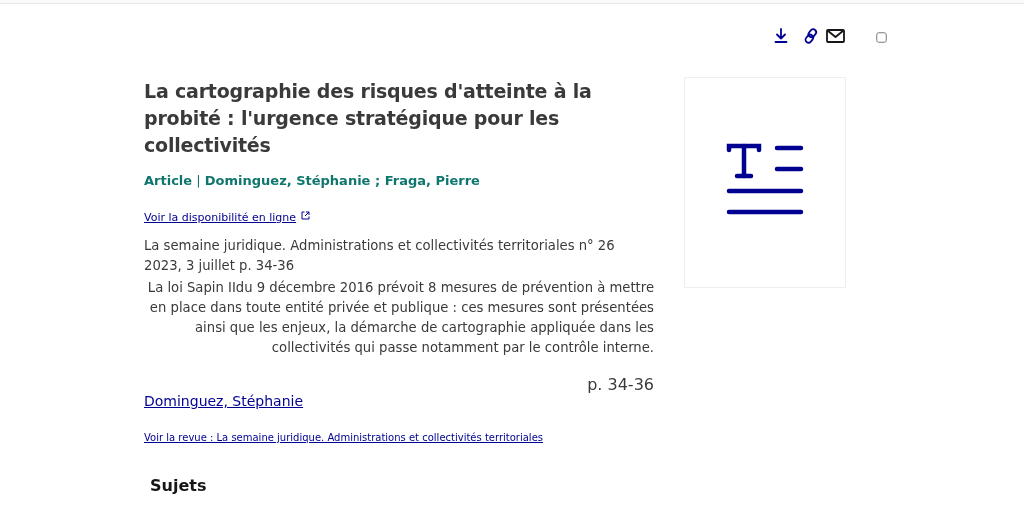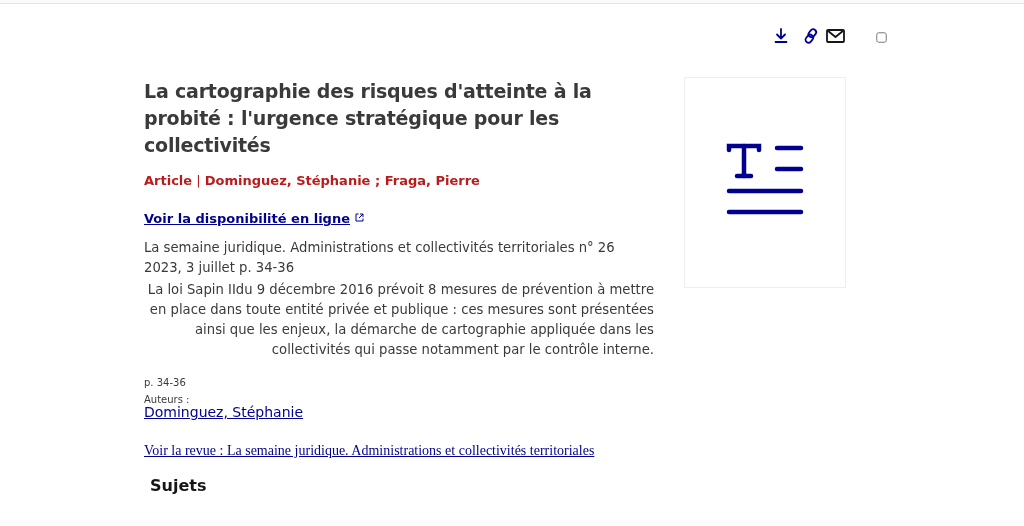--- a/index.html
+++ b/index.html
@@ -5,32 +5,32 @@
   html, body { margin: 0; padding: 0; background: #ffffff; }
   body { width: 1024px; height: 526px; overflow: hidden; position: relative;
          font-family: "DejaVu Sans", sans-serif; color: #3a3a3a; }
   .topline { position: absolute; left: 0; top: 0; width: 1024px; height: 3px;
              border-bottom: 1px solid #e5e5e5; background: #fafafa; }
   .actions { position: absolute; top: 28px; left: 770px; height: 20px; width: 130px; }
   .act { position: absolute; top: 0; cursor: pointer; }
   .act svg { display: block; }
   .main { position: absolute; left: 144px; top: 78px; width: 510px; }
   h1 { margin: 0; font-size: 19px; line-height: 27px; font-weight: bold; color: #3a3a3a; letter-spacing: -0.2px; }
-  .meta { margin-top: 14px; font-size: 13px; font-weight: bold; color: #b91c1c; }
+  .meta { margin-top: 14px; font-size: 13px; font-weight: bold; color: #0f766e; }
   .meta .sep { font-weight: normal; }
   .meta .authors-inline { font-weight: bold; }
-  .online { margin-top: 22px; font-size: 13px; font-weight: bold; }
+  .online { margin-top: 22px; font-size: 11px; }
   .online a { color: #000091; text-decoration: underline; }
   .ext { display: inline-block; margin-left: 5px; vertical-align: 1px; }
   .source { margin-top: 12px; font-size: 13.2px; font-weight: normal; line-height: 20px; color: #3a3a3a; }
   .abstract { margin-top: 2px; font-size: 13.2px; line-height: 20px; color: #3a3a3a; text-align: right; }
-  .pages { margin-top: 17px; font-size: 10px; color: #3a3a3a; }
+  .pages { margin-top: 17px; font-size: 16px; color: #3a3a3a; text-align: right; }
   .authors-label { margin-top: 6px; font-size: 10px; color: #3a3a3a; }
   .author-link { display: block; font-size: 14px; line-height: 14px; color: #000091; }
-  .revue { display: block; margin-top: 24px; font-size: 14px; color: #000091; text-decoration: underline; font-family: Liberation Serif, serif; }
+  .revue { display: block; margin-top: 24px; font-size: 10px; color: #000091; text-decoration: underline; }
   .subjects { position: absolute; left: 150px; top: 476px; font-size: 16px; font-weight: bold; color: #161616; }
   .thumb { position: absolute; left: 684px; top: 77px; width: 160px; height: 209px;
            border: 1px solid #eeeeee; background: #ffffff; }
   .thumb svg { position: absolute; left: 40px; top: 64px; }
 </style>
 </head>
 <body>
 
 <div class="topline"></div>
 
@@ -69,21 +69,20 @@
     <a href="#">Voir la disponibilité en ligne</a><span class="ext">
       <svg width="9" height="9" viewBox="0 0 9 9">
           <path d="M3.5 1 H1 V8 H8 V5.5" stroke="#000091" stroke-width="1" fill="none"></path>
           <path d="M5 1 H8 V4 M8 1 L4 5" stroke="#000091" stroke-width="1" fill="none"></path>
         </svg>
     </span>
   </div>
   <div class="source">La semaine juridique. Administrations et collectivités territoriales n° 26 2023, 3 juillet p. 34-36</div>
   <div class="abstract">La loi Sapin IIdu 9 décembre 2016 prévoit 8 mesures de prévention à mettre en place dans toute entité privée et publique : ces mesures sont présentées ainsi que les enjeux, la démarche de cartographie appliquée dans les collectivités qui passe notamment par le contrôle interne.</div>
   <div class="pages">p. 34-36</div>
-  <div class="authors-label">Auteurs :</div>
   <a href="#" class="author-link">Dominguez, Stéphanie</a>
   <a href="#" class="revue">Voir la revue : La semaine juridique. Administrations et collectivités territoriales</a>
 </div>
 
 <div class="thumb">
   <svg width="80" height="80" viewBox="0 0 80 80">
     <g stroke="#000091" stroke-width="4.5" stroke-linecap="round" fill="none">
       <path d="M4 8 V4 H34 V8"></path>
       <path d="M19 4 V34"></path>
       <path d="M12 34 H26"></path>

